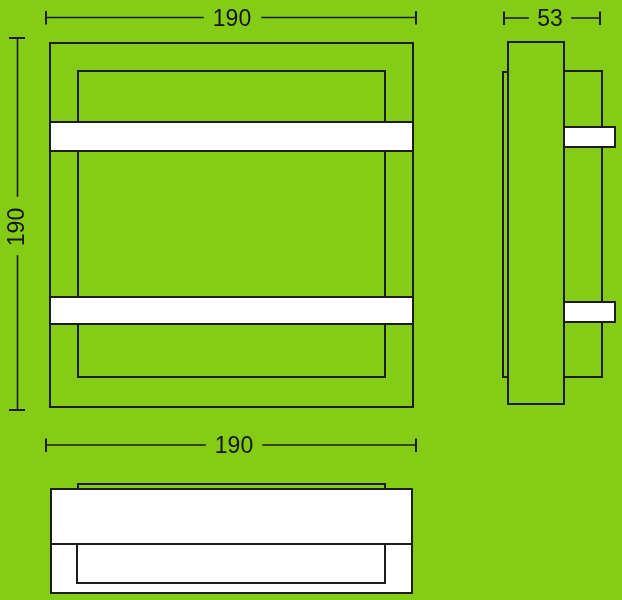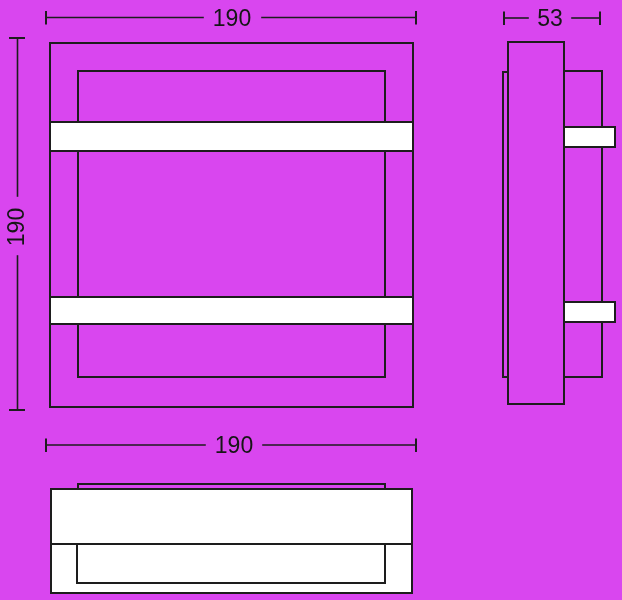--- a/index.html
+++ b/index.html
@@ -4,21 +4,21 @@
 <style>
   html, body {
     margin: 0;
     padding: 0;
     background: #ffffff;
   }
   .canvas {
     position: relative;
     width: 622px;
     height: 600px;
-    background: #d946ef;
+    background: #84cc16;
     overflow: hidden;
   }
   svg { display: block; }
   .geo {
     fill: none;
     stroke: #1d1d1d;
     stroke-width: 2;
     stroke-linecap: square;
     stroke-linejoin: miter;
   }

